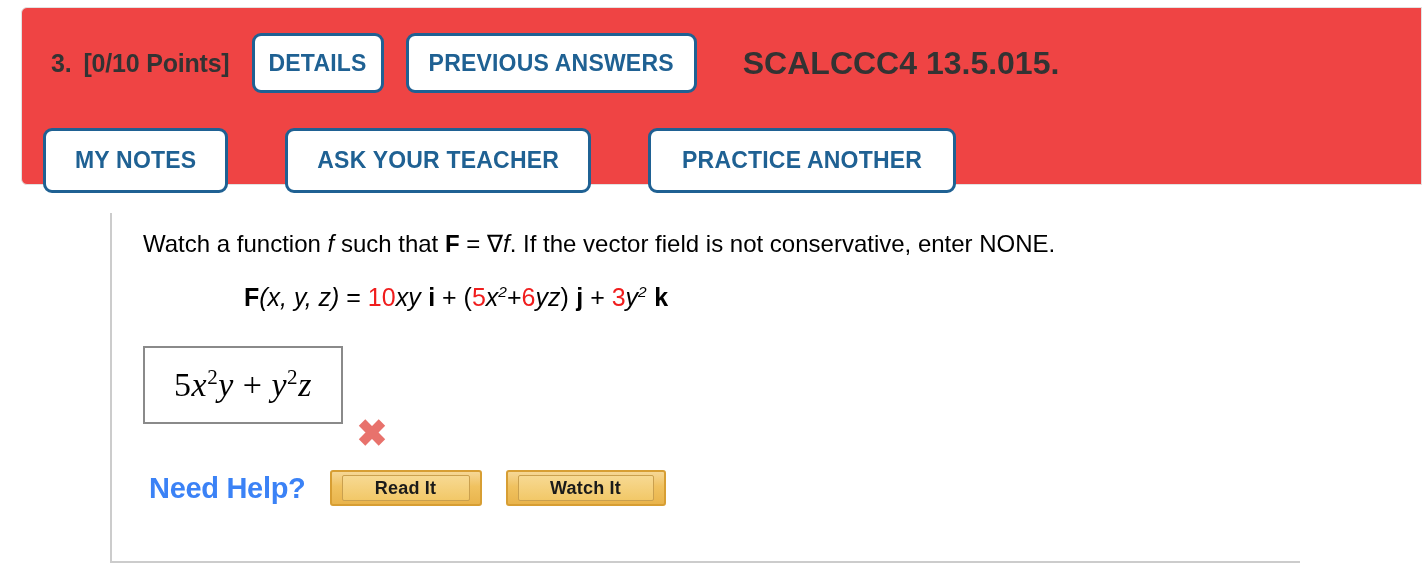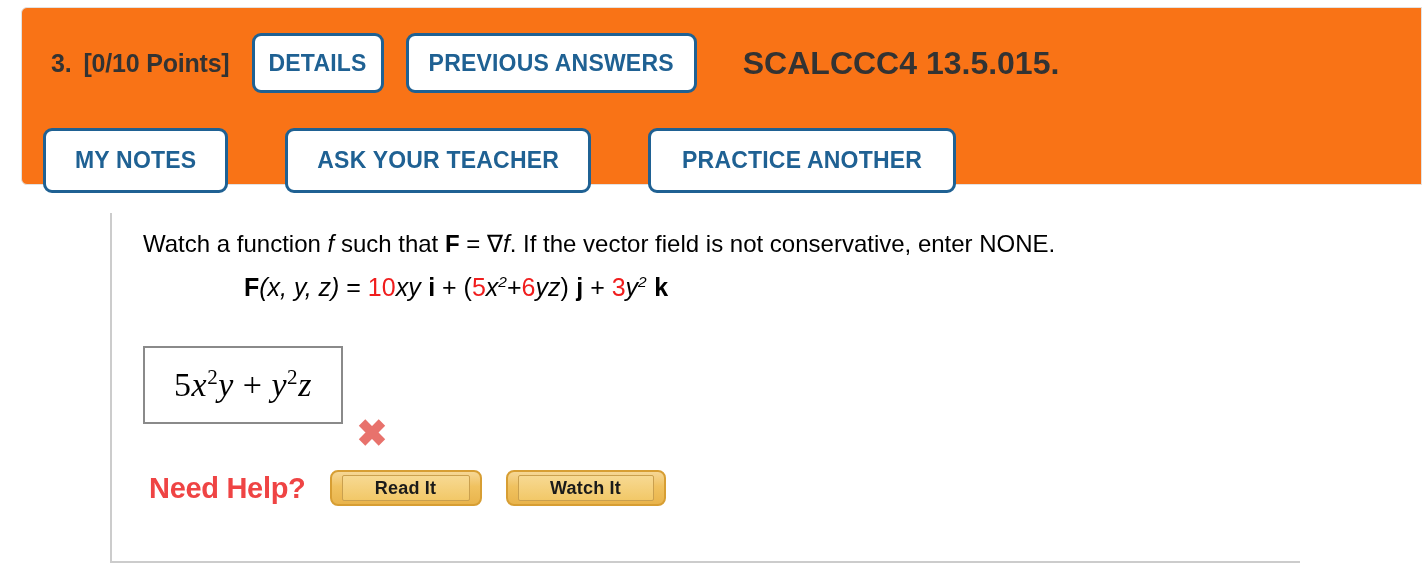--- a/index.html
+++ b/index.html
@@ -16,21 +16,21 @@
     position: relative;
   }
 
   
   .header-panel {
     position: absolute;
     left: 21px;
     top: 7px;
     width: 1401px;
     height: 178px;
-    background: #f97316;
+    background: #ef4444;
     border: 1px solid #e2e2e2;
     border-top-left-radius: 6px;
     border-bottom-left-radius: 6px;
     box-sizing: border-box;
   }
   .header-row1 {
     position: absolute;
     left: 29px;
     top: 25px;
     display: flex;
@@ -102,21 +102,21 @@
     font-size: 24px;
     color: #000000;
     white-space: nowrap;
   }
   .prompt .it { font-style: italic; }
   .prompt .bf { font-weight: bold; }
 
   .formula {
     position: absolute;
     left: 132px;
-    top: 60px;
+    top: 70px;
     font-size: 25px;
     color: #000000;
     white-space: nowrap;
   }
   .formula .bf { font-weight: bold; }
   .formula .it { font-style: italic; }
   .formula .red { color: #f01d1d; }
   .formula sup {
     font-size: 0.62em;
     vertical-align: super;
@@ -172,33 +172,33 @@
   .help-row {
     position: absolute;
     left: 37px;
     top: 257px;
     display: flex;
     align-items: center;
   }
   .need-help {
     font-size: 29px;
     font-weight: bold;
-    color: #ef4444;
+    color: #3b82f6;
     letter-spacing: -0.3px;
     white-space: nowrap;
     text-align: center;
   }
   .gold-btn {
     margin-left: 24px;
     height: 36px;
     min-width: 152px;
     padding: 16px 10px;
     box-sizing: border-box;
     border: 2px solid #d79e33;
-    border-radius: 8px;
+    border-radius: 3px;
     background: linear-gradient(180deg, #f6d796 0%, #f0c260 45%, #e9b44c 100%);
     display: flex;
     align-items: center;
     justify-content: center;
     cursor: pointer;
   }
   .gold-btn .inner {
     width: 100%;
     height: 24px;
     border: 1px solid #caa04e;

